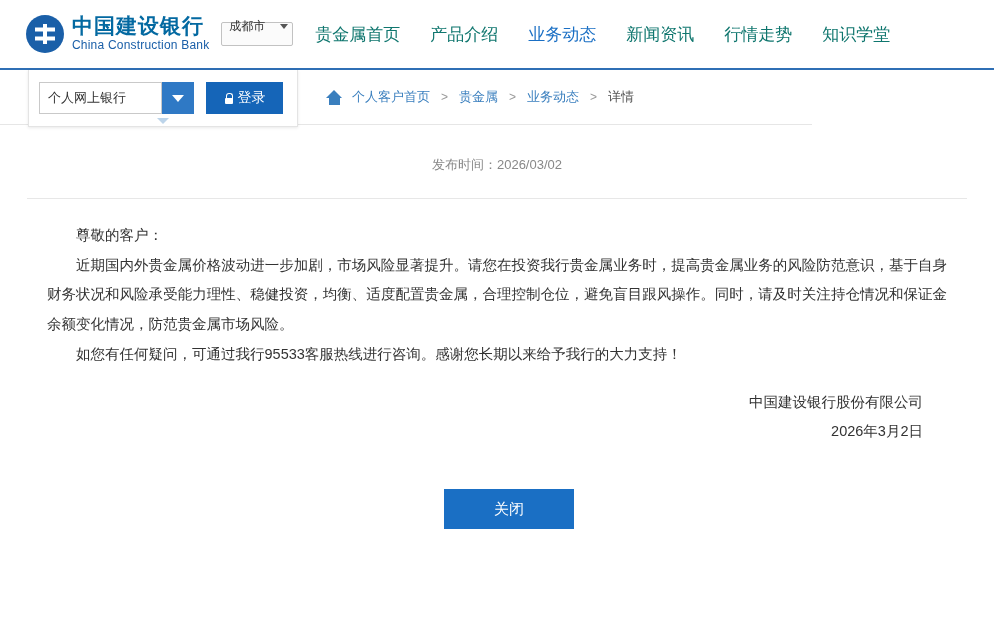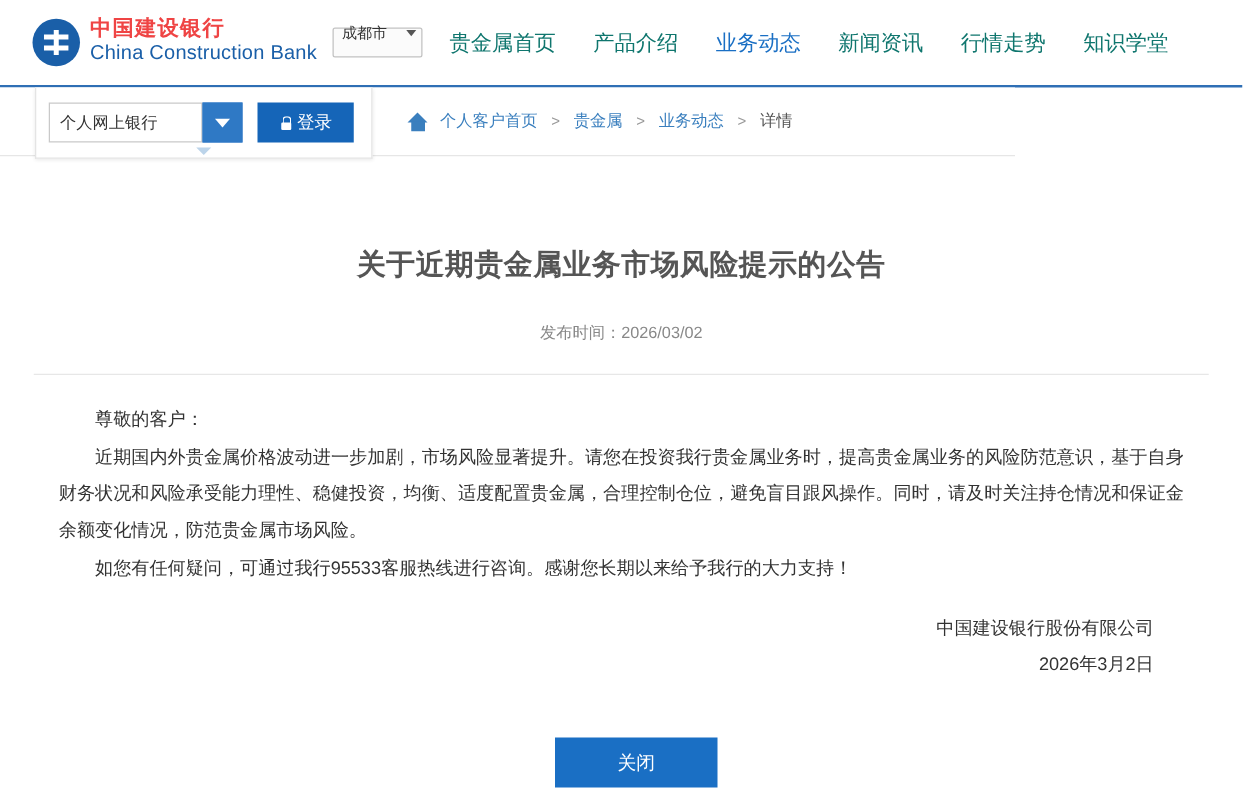--- a/index.html
+++ b/index.html
@@ -41,28 +41,28 @@
   .logo-mark::before {
     content: "";
     position: absolute;
     left: 9px; top: 9px;
     width: 20px; height: 20px;
     background: #ffffff;
     clip-path: polygon(0% 18%, 40% 18%, 40% 0%, 60% 0%, 60% 18%, 100% 18%, 100% 38%, 60% 38%, 60% 62%, 100% 62%, 100% 82%, 60% 82%, 60% 100%, 40% 100%, 40% 82%, 0% 82%, 0% 62%, 40% 62%, 40% 38%, 0% 38%);
   }
   .logo-text { display: flex; flex-direction: column; justify-content: center; }
   .logo-cn {
-    font-size: 17px;
+    font-size: 21px;
     font-weight: bold;
-    color: #ef4444;
+    color: #0369a1;
     letter-spacing: 1px;
     line-height: 1.08;
   }
   .logo-en {
-    font-size: 16px;
+    font-size: 12px;
     color: #1a5fa8;
     letter-spacing: .2px;
     line-height: 1.3;
   }
   .city-select {
     margin-left: 12px;
     width: 72px;
     height: 24px;
     border: 1px solid #c2c2c2;
     background: #fbfbfb;
@@ -321,21 +321,20 @@
       <span class="caret"></span>
     </div>
     <div class="lp-login">
       <span class="lock-icon"></span>
       <span>登录</span>
     </div>
     <span class="lp-bottom-caret"></span>
   </div>
 
   <div class="article">
-    <div class="art-title">关于近期贵金属业务市场风险提示的公告</div>
     <div class="art-date">
       <span>发布时间：</span><span>2026/03/02</span>
     </div>
     <div class="divider"></div>
 
     <div class="art-body">
       <p>尊敬的客户：</p>
       <p>近期国内外贵金属价格波动进一步加剧，市场风险显著提升。请您在投资我行贵金属业务时，提高贵金属业务的风险防范意识，基于自身财务状况和风险承受能力理性、稳健投资，均衡、适度配置贵金属，合理控制仓位，避免盲目跟风操作。同时，请及时关注持仓情况和保证金余额变化情况，防范贵金属市场风险。</p>
       <p>如您有任何疑问，可通过我行95533客服热线进行咨询。感谢您长期以来给予我行的大力支持！</p>
     </div>

